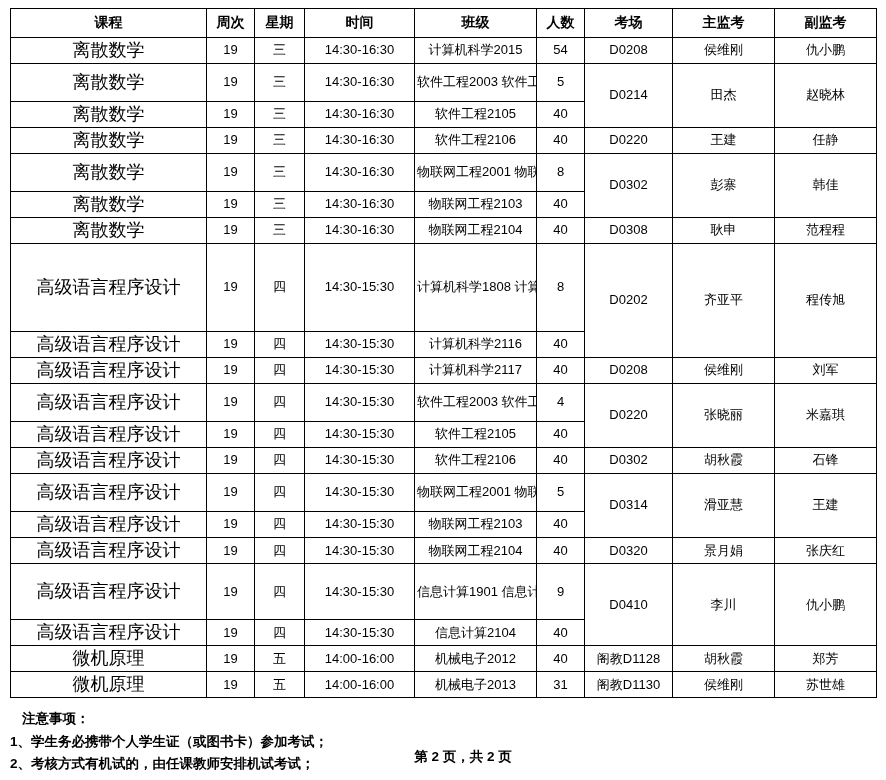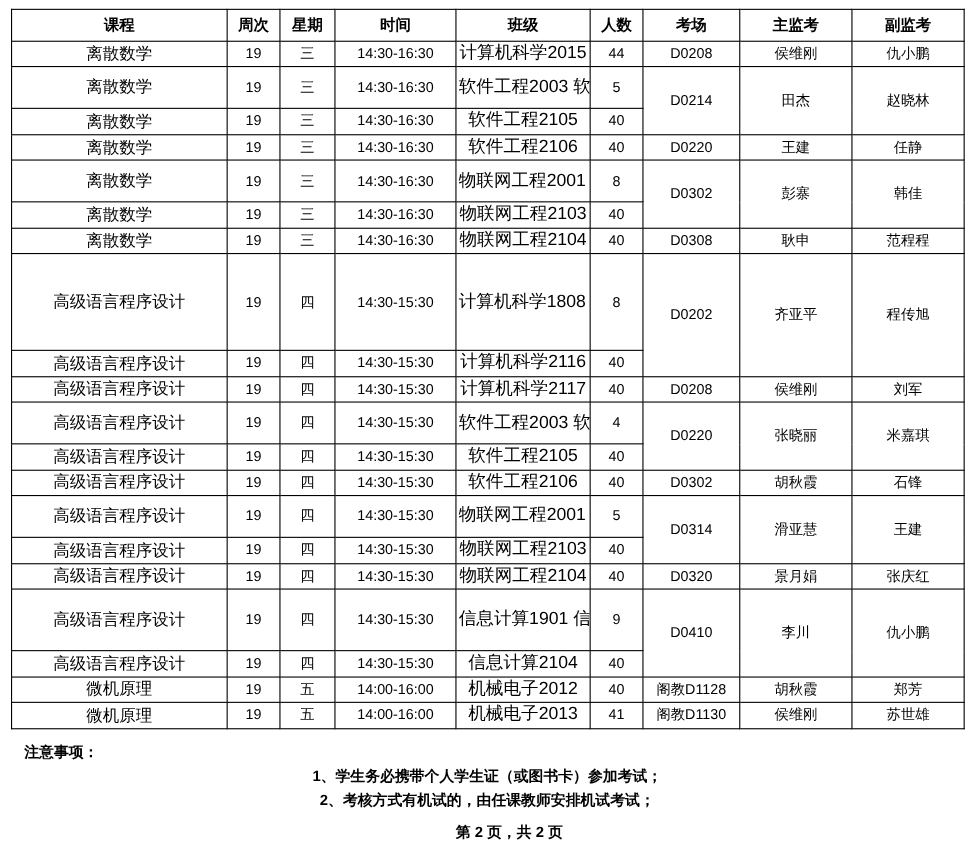--- a/index.html
+++ b/index.html
@@ -38,37 +38,36 @@
     overflow: hidden;
   }
   table.exam thead th {
     font-weight: bold;
     font-size: 14px;
     height: 26px;
   }
   td.cls {
     text-align: left;
     padding-left: 3px;
-    font-size: 16px;
+    font-size: 13px;
     white-space: pre-line;
   }
   td.course {
-    font-size: 15px;
+    font-size: 18px;
   }
   .notes {
     margin-top: 10px;
     font-size: 13.5px;
     font-weight: bold;
     line-height: 1.65;
   }
   .notes .title {
     margin-left: 12px;
   }
   .notes .item {
-    text-align: center;
   }
   .footer {
     position: absolute;
     left: 0;
     right: 0;
     bottom: 14px;
     text-align: center;
     font-size: 13.5px;
     font-weight: bold;
     padding-left: 40px;
@@ -104,21 +103,21 @@
         <th>副监考</th>
       </tr>
     </thead>
     <tbody id="exam-body">
         <tr style="height: 22px;">
           <td class="course">离散数学</td>
           <td>19</td>
           <td>三</td>
           <td>14:30-16:30</td>
           <td class="cls">计算机科学2015</td>
-          <td>44</td>
+          <td>54</td>
           <td>D0208</td>
           <td>侯维刚</td>
           <td>仇小鹏</td>
         </tr>
         <tr style="height: 38px;">
           <td class="course">离散数学</td>
           <td>19</td>
           <td>三</td>
           <td>14:30-16:30</td>
           <td class="cls">软件工程2003
@@ -305,21 +304,21 @@
           <td>阁教D1128</td>
           <td>胡秋霞</td>
           <td>郑芳</td>
         </tr>
         <tr style="height: 22px;">
           <td class="course">微机原理</td>
           <td>19</td>
           <td>五</td>
           <td>14:00-16:00</td>
           <td class="cls">机械电子2013</td>
-          <td>41</td>
+          <td>31</td>
           <td>阁教D1130</td>
           <td>侯维刚</td>
           <td>苏世雄</td>
         </tr>
       </tbody>
   </table>
 
   <div class="notes">
     <div class="title">注意事项：</div>
     <div class="item">1、学生务必携带个人学生证（或图书卡）参加考试；</div>

